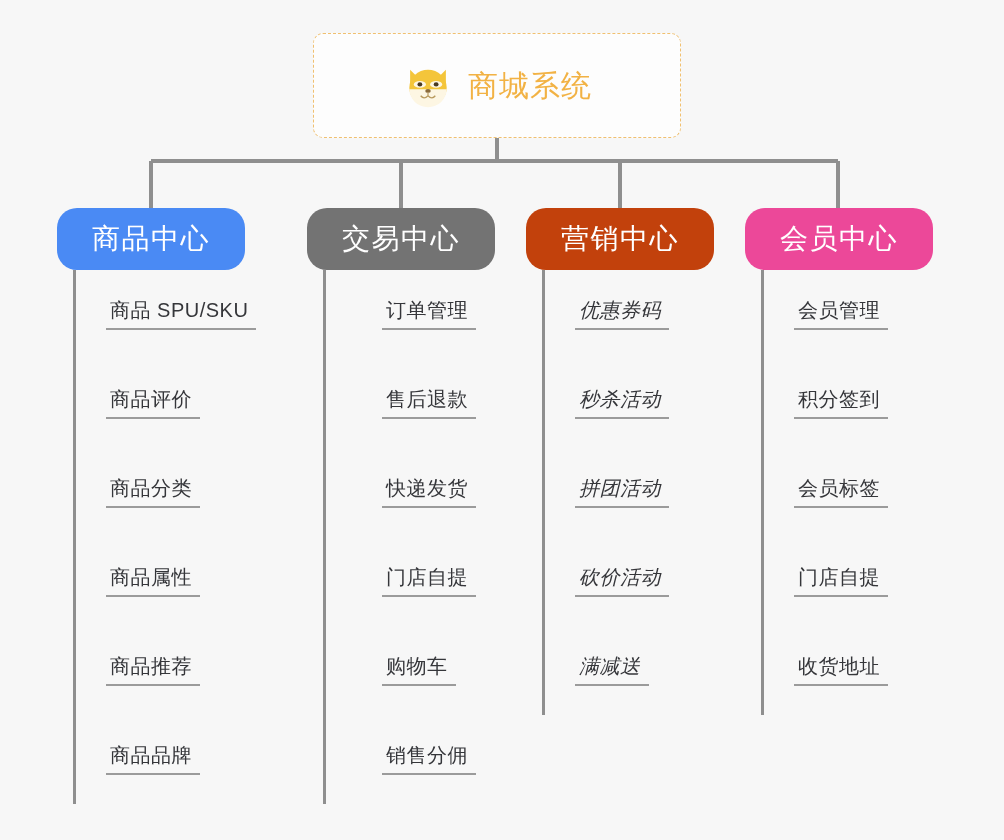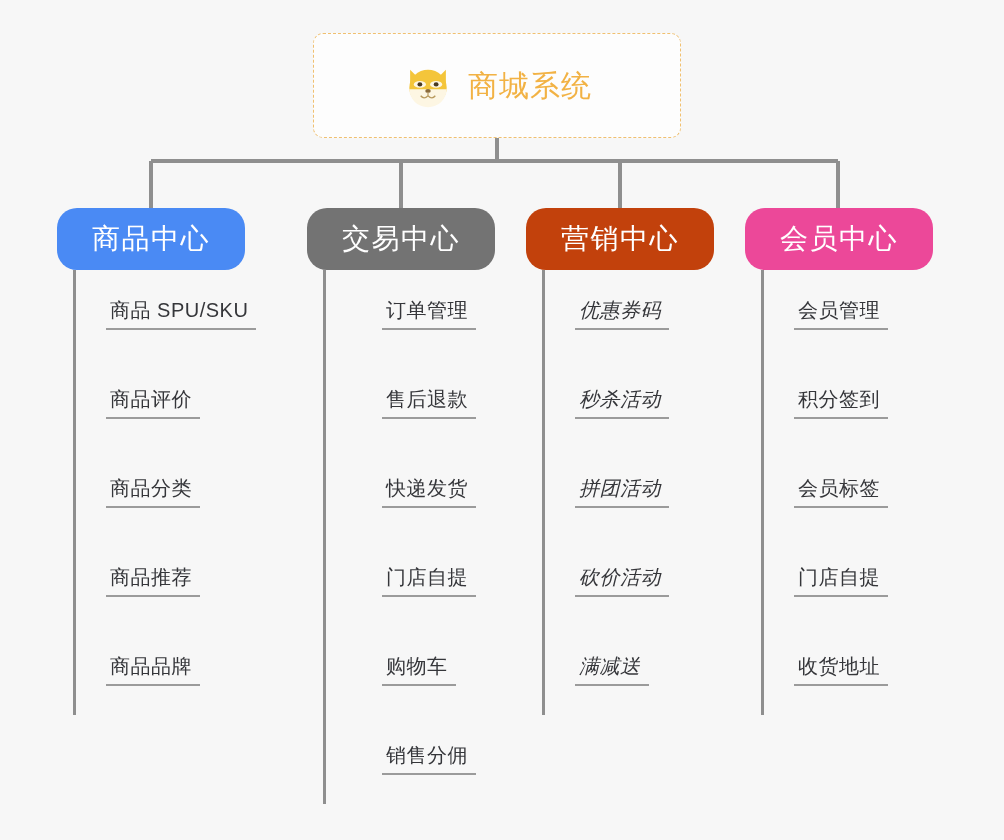--- a/index.html
+++ b/index.html
@@ -169,20 +169,23 @@
       <li class="leaf-item">
           <span class="leaf-label">商品 SPU/SKU</span>
         </li>
       <li class="leaf-item">
           <span class="leaf-label">商品评价</span>
         </li>
       <li class="leaf-item">
           <span class="leaf-label">商品分类</span>
         </li>
       <li class="leaf-item">
+          <span class="leaf-label">商品属性</span>
+        </li>
+      <li class="leaf-item">
           <span class="leaf-label">商品推荐</span>
         </li>
       <li class="leaf-item">
           <span class="leaf-label">商品品牌</span>
         </li>
     </ul>
   </div>
 
   <div class="branch branch-1">
     <div class="branch-header" style="background: #737373;">交易中心</div>

